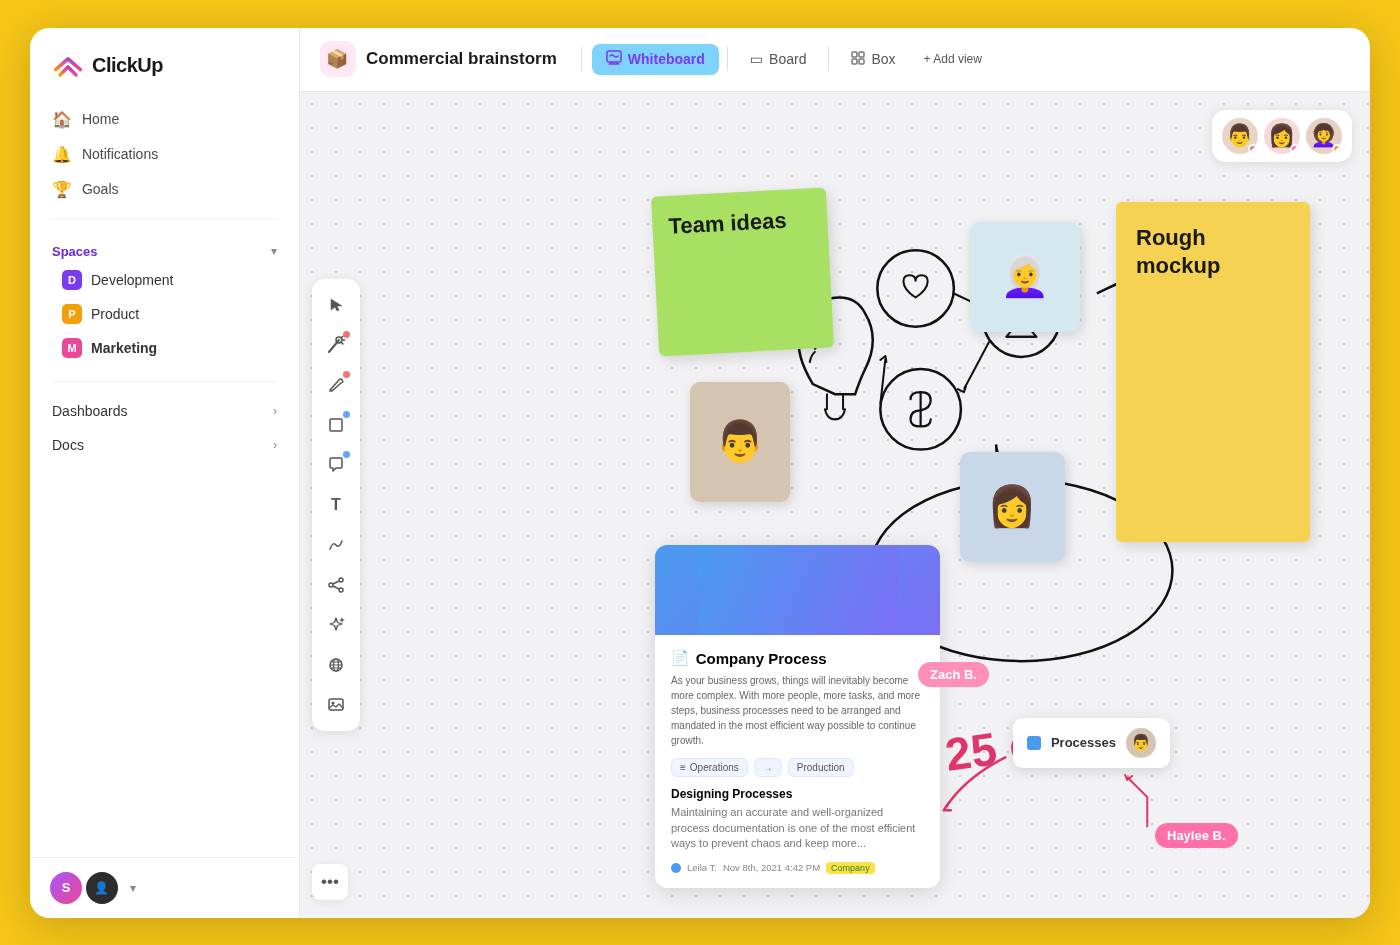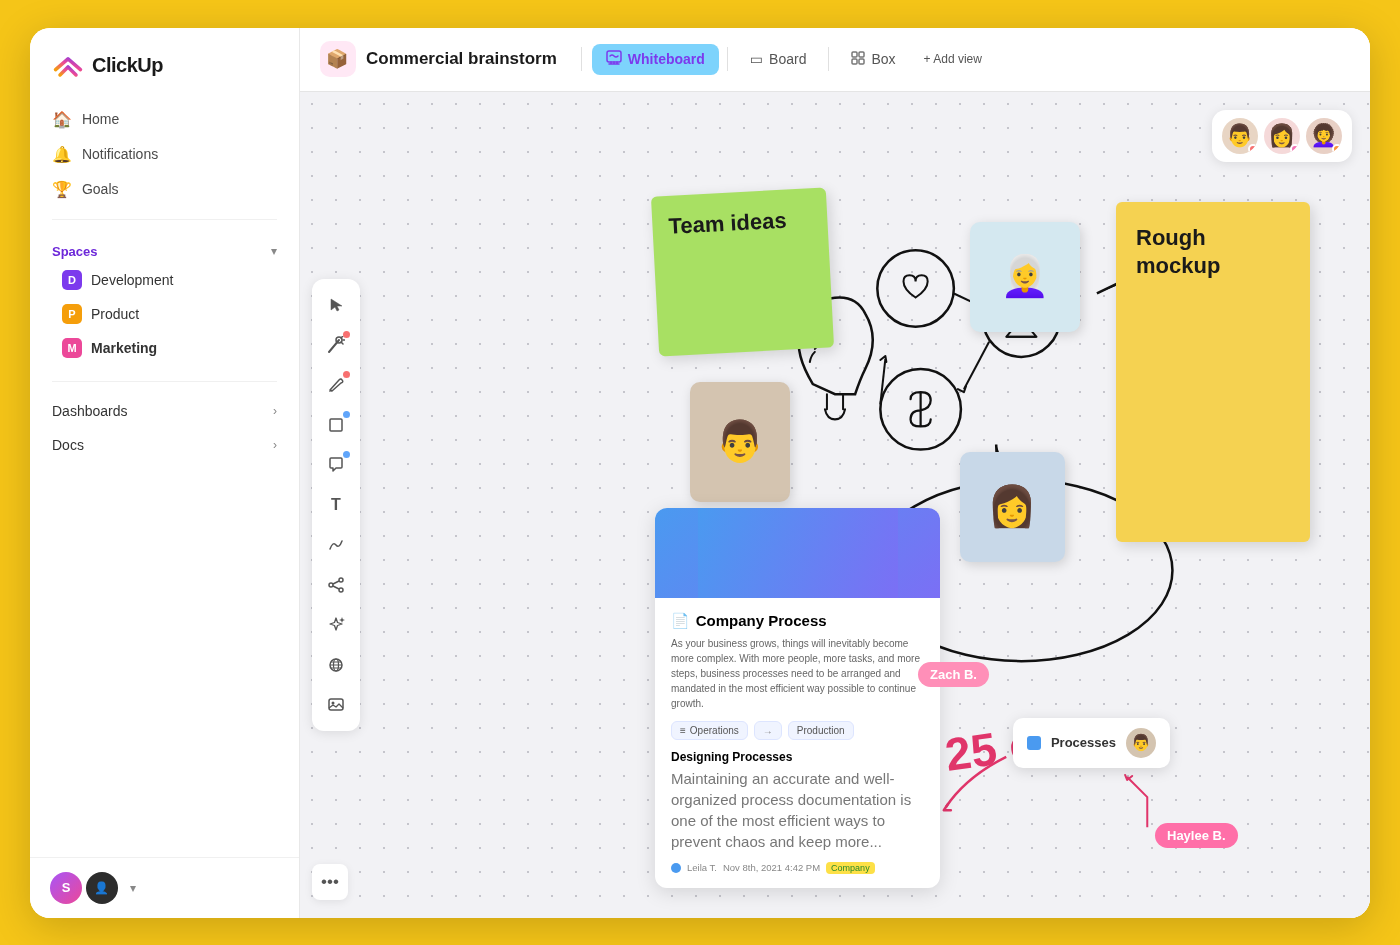--- a/index.html
+++ b/index.html
@@ -384,21 +384,21 @@
       align-items: center;
       gap: 4px;
     }
     .doc-tag-arrow { color: #888; }
     .doc-card-subheading {
       font-size: 12px;
       font-weight: 700;
       margin-bottom: 4px;
     }
     .doc-card-subdesc {
-      font-size: 15px;
+      font-size: 11px;
       color: #777;
       line-height: 1.4;
     }
     .doc-card-footer {
       display: flex;
       align-items: center;
       gap: 6px;
       margin-top: 10px;
       font-size: 9.5px;
       color: #888;

